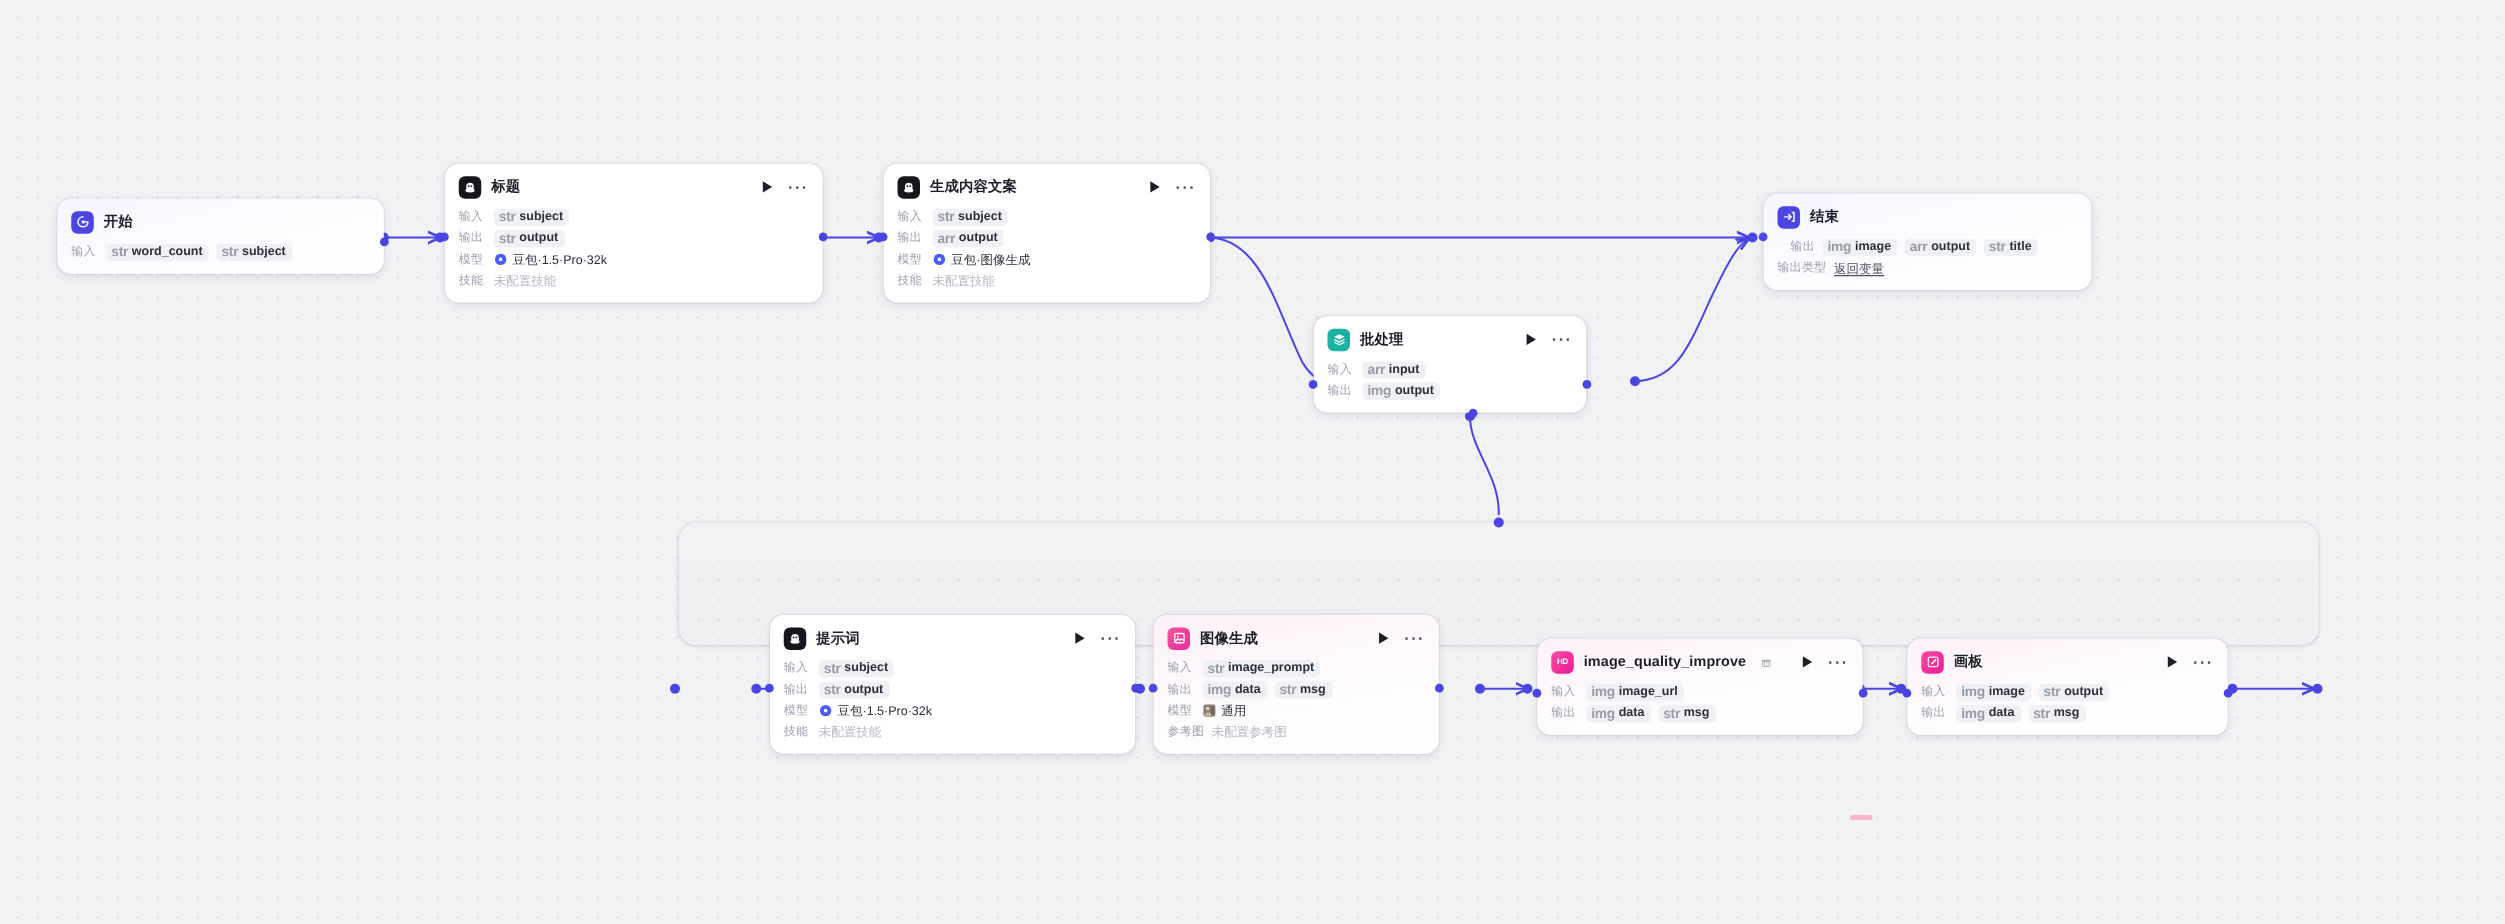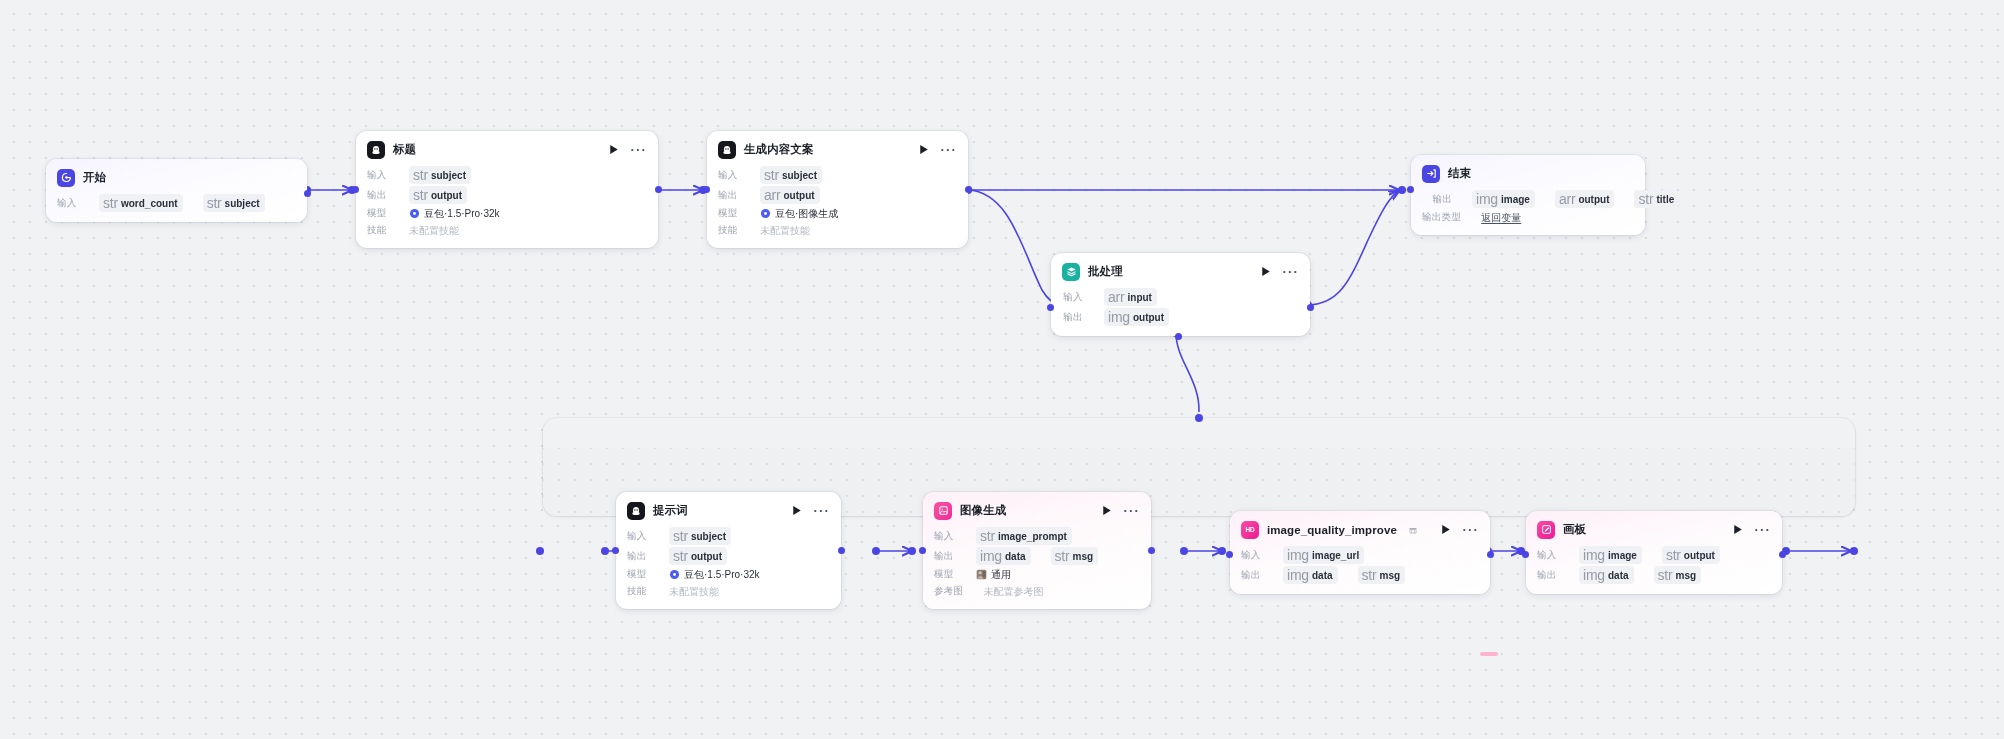--- a/index.html
+++ b/index.html
@@ -88,35 +88,35 @@
     margin-left: auto; display: flex; align-items: center; gap: 11px;
   }
   .play-btn { line-height: 0; }
   .dots {
     color: #4a5160; font-size: 13px; letter-spacing: 1.2px;
     line-height: 9px; font-weight: 700;
   }
 
   .node-rows { margin-top: 7px; }
   .row {
-    display: flex; align-items: center; gap: 20px;
+    display: flex; align-items: center; gap: 6px;
     min-height: 15px; margin-bottom: 2px;
   }
   .row:last-child { margin-bottom: 0; }
   .row-label {
     font-size: 9.5px; color: #9ca2ae; flex: 0 0 auto;
     min-width: 22px; letter-spacing: .3px;
   }
   .row-label.wide { min-width: 34px; }
   .chip {
     display: inline-flex; align-items: center; gap: 3px;
     background: #f0f1f4; border-radius: 4px;
     padding: 1px 5px 1px 4px;
   }
-  .chip .tname { font-size: 14px; color: #969ba6; font-weight: 400; letter-spacing: -.2px;}
+  .chip .tname { font-size: 11px; color: #969ba6; font-weight: 700; letter-spacing: -.2px;}
   .chip .vname { font-size: 10px; color: #2a2f39; font-weight: 600; }
   .plain-val { font-size: 10px; color: #2a2f39; font-weight: 500; display:flex; align-items:center; gap:4px;}
   .muted-val { font-size: 10px; color: #b3b8c2; }
   .underline-val { font-size: 10px; color: #4a5160; text-decoration: underline; text-underline-offset: 2px;}
 
   .port {
     position: absolute;
     width: 7px; height: 7px; border-radius: 50%;
     background: #4b45e4;
     z-index: 5;
@@ -321,21 +321,21 @@
       </div>
       <div class="row">
         <span class="row-label">技能</span>
         <span class="muted-val">未配置技能</span>
       </div>
     </div>
     <div class="port" style="left:-4px; top:55px;"></div>
     <div class="port" style="right:-4px; top:55px;"></div>
   </div>
 
-  <div class="node tinted" style="left:1411px; top:155px; width:234px;">
+  <div class="node tinted" style="left:1411px; top:155px; width:262px;">
     <div class="node-head">
       <span class="node-icon" style="background:#4b45e4;">
         <svg width="11" height="11" viewBox="0 0 16 16" aria-hidden="true">
           <path d="M2.4 8h7.2" stroke="#fff" stroke-width="1.7" stroke-linecap="round"></path>
           <path d="M7.2 5.2L10 8l-2.8 2.8" fill="none" stroke="#fff" stroke-width="1.7" stroke-linecap="round" stroke-linejoin="round"></path>
           <path d="M11.4 2.8h2v10.4h-2" fill="none" stroke="#fff" stroke-width="1.7" stroke-linecap="round" stroke-linejoin="round"></path>
         </svg>
       </span>
       <span class="node-title">结束</span>
     </div>
@@ -356,21 +356,21 @@
         </span>
       </div>
       <div class="row">
         <span class="row-label wide">输出类型</span>
         <span class="underline-val">返回变量</span>
       </div>
     </div>
     <div class="port" style="left:-4px; top:31px;"></div>
   </div>
 
-  <div class="node" style="left:1051px; top:253px; width:259px;text-align:center;">
+  <div class="node" style="left:1051px; top:253px; width:218px;">
     <div class="node-head">
       <span class="node-icon" style="background:#19b2a0;">
         <svg width="11" height="11" viewBox="0 0 16 16" aria-hidden="true">
           <path d="M8 2L14 5L8 8L2 5Z" fill="#fff"></path>
           <path d="M2 8.2L8 11.2L14 8.2" stroke="#fff" stroke-width="1.5" fill="none" stroke-linejoin="round"></path>
           <path d="M2 11.2L8 14.2L14 11.2" stroke="#fff" stroke-width="1.5" fill="none" stroke-linejoin="round"></path>
         </svg>
       </span>
       <span class="node-title">批处理</span>
       <span class="head-actions">
@@ -396,21 +396,21 @@
           <span class="tname">img</span>
           <span class="vname">output</span>
         </span>
       </div>
     </div>
     <div class="port" style="left:-4px; top:51px;"></div>
     <div class="port" style="right:-4px; top:51px;"></div>
     <div class="port" style="left:124px; bottom:-4px;"></div>
   </div>
 
-  <div class="node" style="left:616px; top:492px; width:225px;">
+  <div class="node" style="left:616px; top:492px; width:292px;">
     <div class="node-head">
       <span class="node-icon" style="background:#15171c;">
         <svg width="12" height="12" viewBox="0 0 16 16" aria-hidden="true">
           <ellipse cx="8" cy="7.4" rx="4.1" ry="4.6" fill="#fff"></ellipse>
           <ellipse cx="8" cy="11.2" rx="4.9" ry="2.1" fill="#fff"></ellipse>
           <circle cx="6.5" cy="6.6" r=".95" fill="#15171c"></circle>
           <circle cx="9.5" cy="6.6" r=".95" fill="#15171c"></circle>
         </svg>
       </span>
       <span class="node-title">提示词</span>

